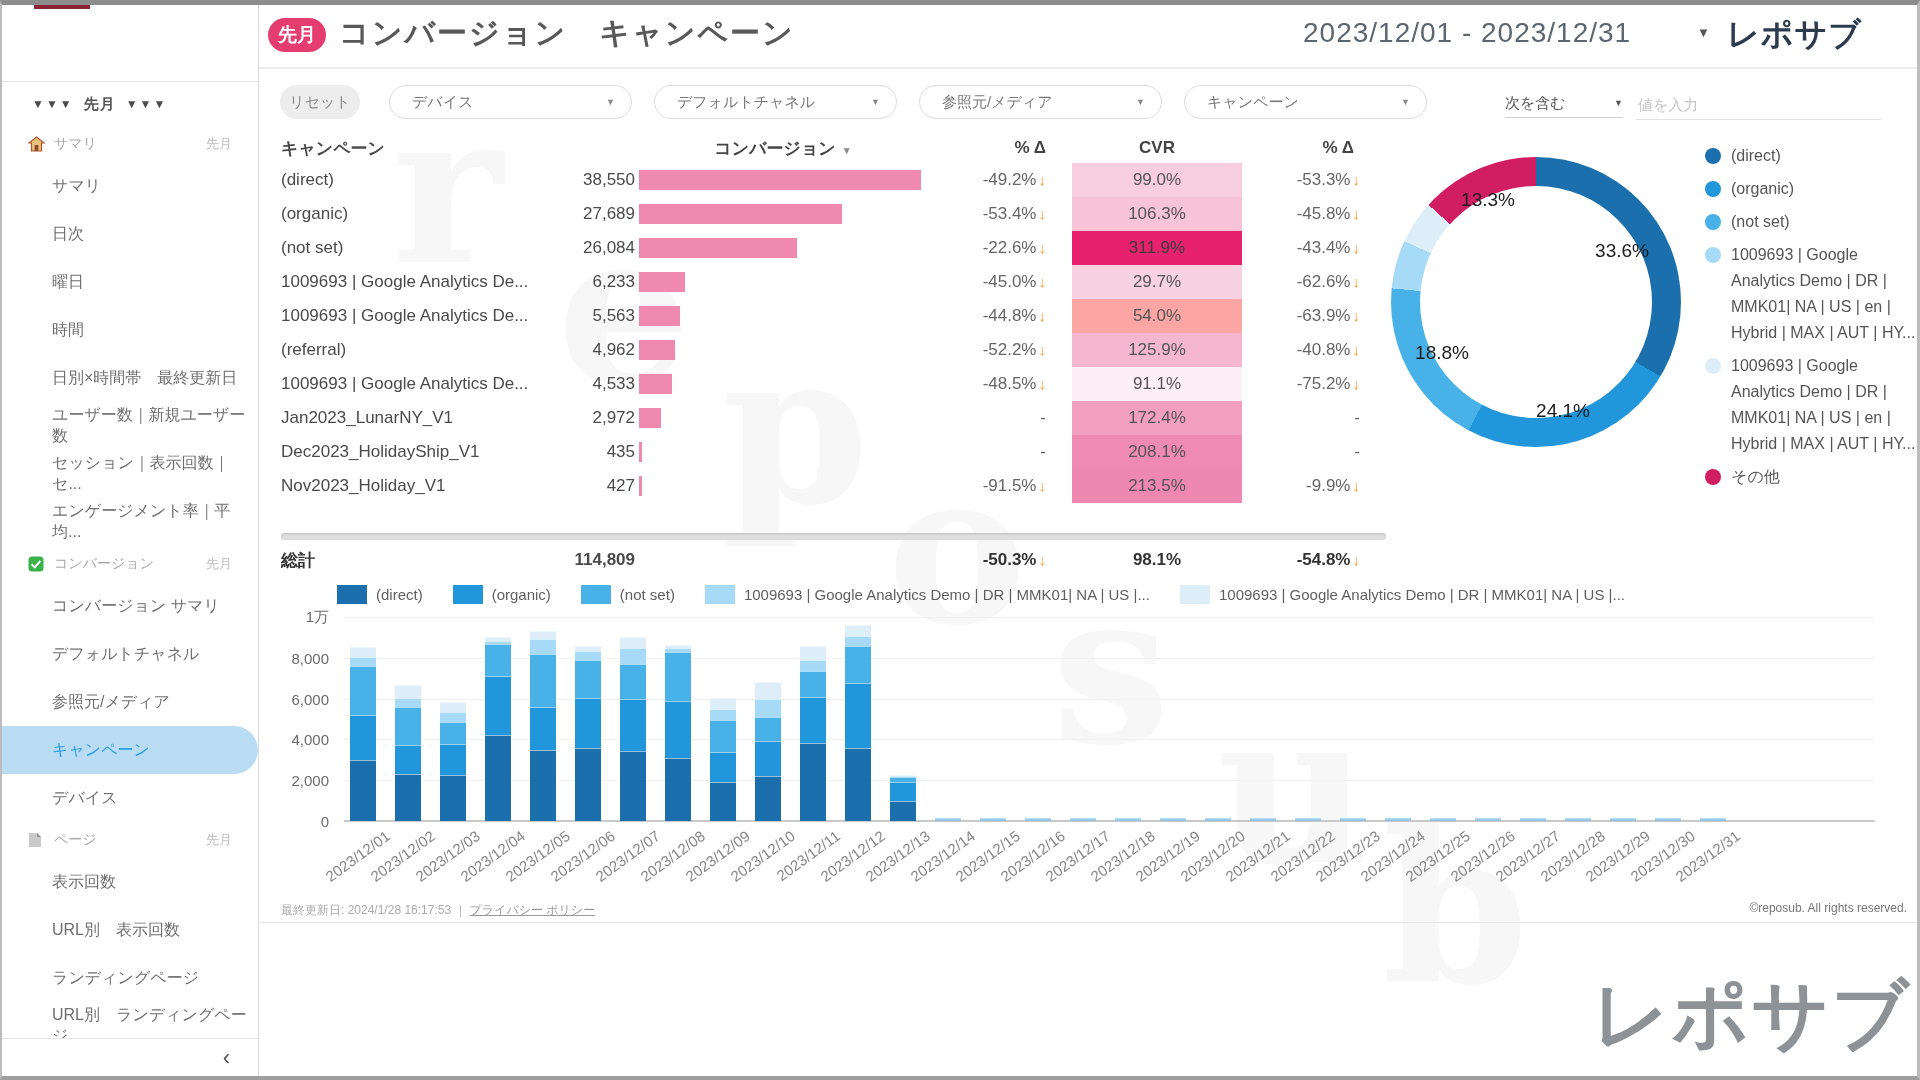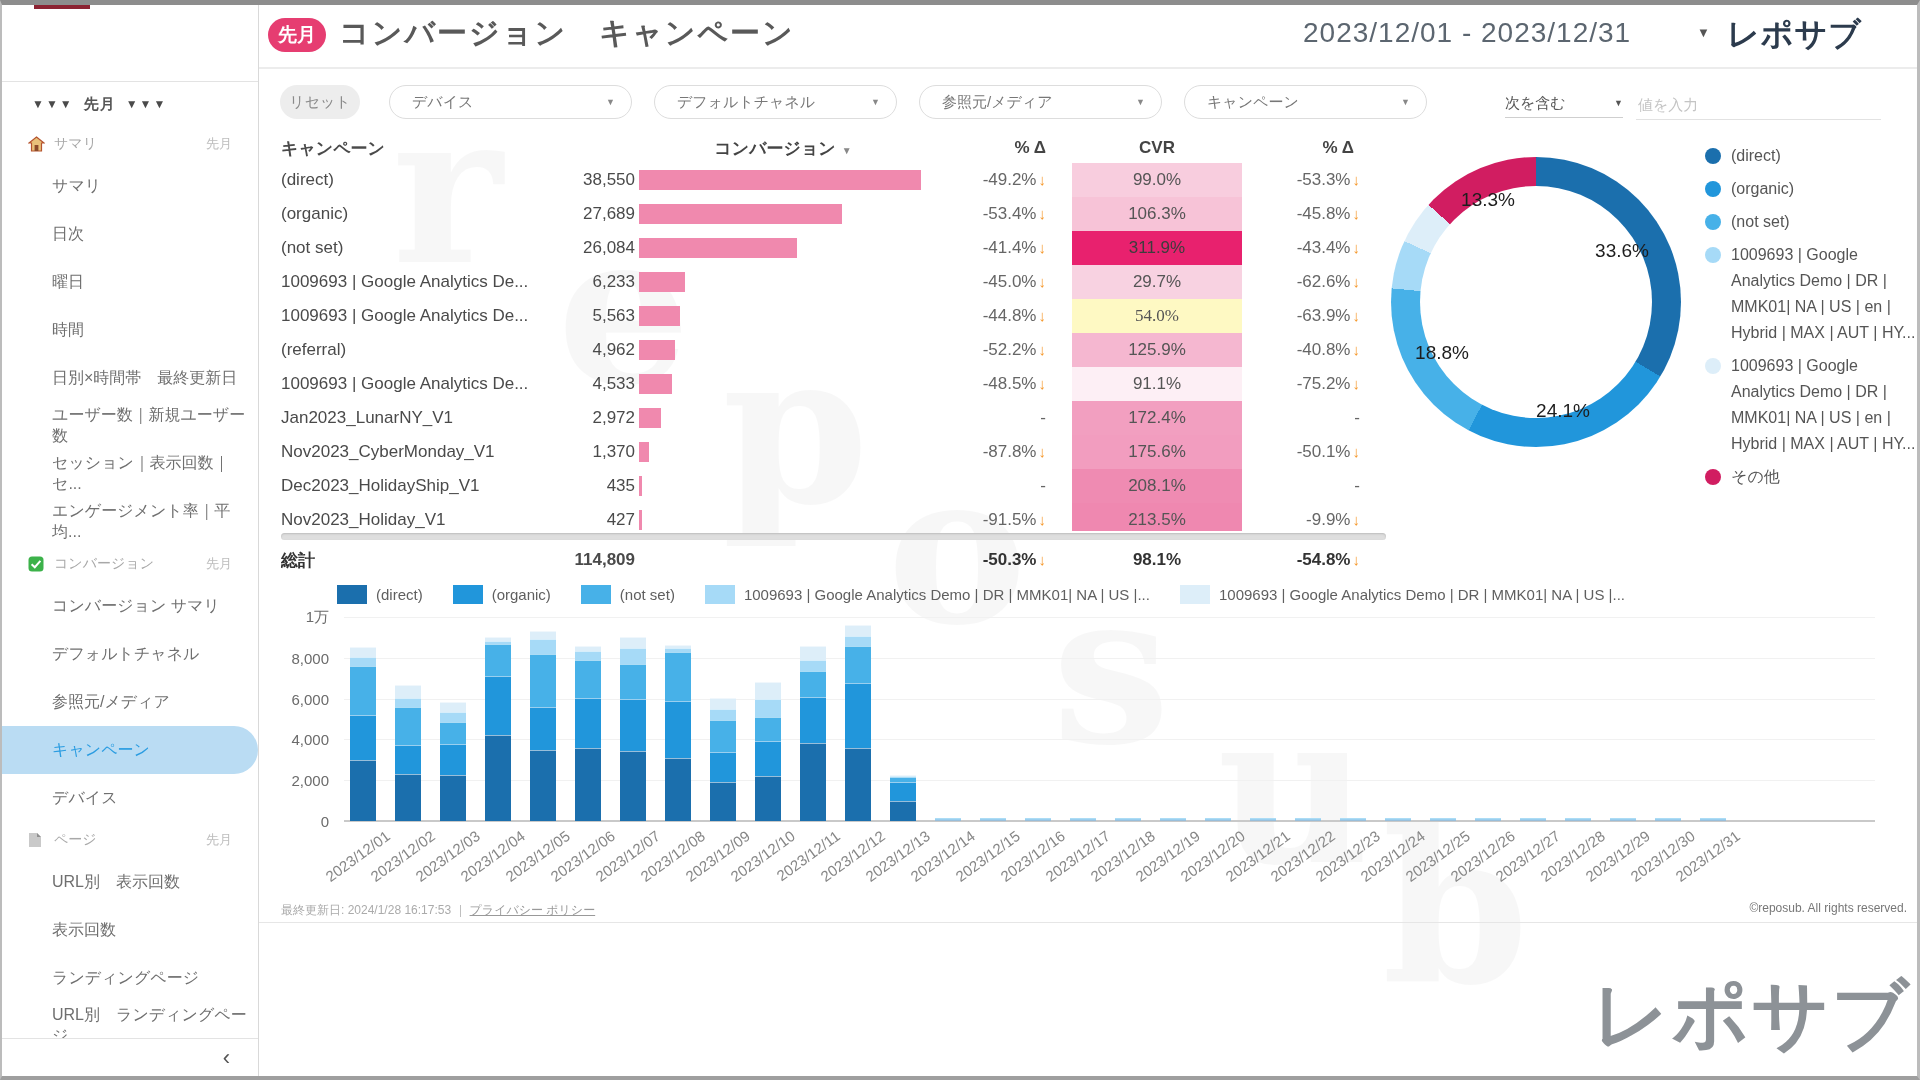--- a/index.html
+++ b/index.html
@@ -144,22 +144,22 @@
           <div class="sb-sec">
             <span class="ico">
               <svg width="14" height="16" viewBox="0 0 14 16">
                 <path d="M1 1 H9 L13 5 V15 H1 Z" fill="#c9c9c9"></path>
                 <path d="M9 1 L13 5 H9 Z" fill="#8f8f8f"></path>
               </svg>
             </span>
             <span>ページ</span>
             <span class="period">先月</span>
           </div>
+          <div class="sb-item">表示回数</div>
           <div class="sb-item">URL別　表示回数</div>
-          <div class="sb-item">表示回数</div>
           <div class="sb-item">ランディングページ</div>
           <div class="sb-item">URL別　ランディングページ</div>
         </div>
     </div>
     <div class="sb-foot">
       <span class="chev">‹</span>
     </div>
   </div>
 
   <div class="main">
@@ -227,42 +227,42 @@
             <div class="t-delta"><span>-53.4%</span><span class="arr">↓</span></div>
             <div class="t-cvr" style="background: rgb(247, 195, 215);">106.3%</div>
             <div class="t-delta"><span>-45.8%</span><span class="arr">↓</span></div>
           </div>
           <div class="trow">
             <div class="t-name">(not set)</div>
             <div class="t-num">26,084</div>
             <div class="t-barcell">
               <div class="t-bar" style="width: 158px; background: rgb(240, 137, 174);"></div>
             </div>
-            <div class="t-delta"><span>-41.4%</span><span class="arr">↓</span></div>
+            <div class="t-delta"><span>-22.6%</span><span class="arr">↓</span></div>
             <div class="t-cvr" style="background: rgb(232, 33, 110); color: rgb(61, 61, 61);">311.9%</div>
             <div class="t-delta"><span>-43.4%</span><span class="arr">↓</span></div>
           </div>
           <div class="trow">
             <div class="t-name">1009693 | Google Analytics De...</div>
             <div class="t-num">6,233</div>
             <div class="t-barcell">
               <div class="t-bar" style="width: 46px; background: rgb(240, 137, 174);"></div>
             </div>
             <div class="t-delta"><span>-45.0%</span><span class="arr">↓</span></div>
             <div class="t-cvr" style="background: rgb(248, 210, 225);">29.7%</div>
             <div class="t-delta"><span>-62.6%</span><span class="arr">↓</span></div>
           </div>
           <div class="trow">
             <div class="t-name">1009693 | Google Analytics De...</div>
             <div class="t-num">5,563</div>
             <div class="t-barcell">
               <div class="t-bar" style="width: 41px; background: rgb(240, 137, 174);"></div>
             </div>
             <div class="t-delta"><span>-44.8%</span><span class="arr">↓</span></div>
-            <div class="t-cvr" style="background: #fef9c3; font-family: Liberation Serif, serif;">54.0%</div>
+            <div class="t-cvr" style="background: #fca5a5;">54.0%</div>
             <div class="t-delta"><span>-63.9%</span><span class="arr">↓</span></div>
           </div>
           <div class="trow">
             <div class="t-name">(referral)</div>
             <div class="t-num">4,962</div>
             <div class="t-barcell">
               <div class="t-bar" style="width: 36px; background: rgb(240, 137, 174);"></div>
             </div>
             <div class="t-delta"><span>-52.2%</span><span class="arr">↓</span></div>
             <div class="t-cvr" style="background: rgb(245, 183, 208);">125.9%</div>
@@ -280,30 +280,20 @@
           </div>
           <div class="trow">
             <div class="t-name">Jan2023_LunarNY_V1</div>
             <div class="t-num">2,972</div>
             <div class="t-barcell">
               <div class="t-bar" style="width: 22px; background: rgb(240, 137, 174);"></div>
             </div>
             <div class="t-delta"><span>-</span></div>
             <div class="t-cvr" style="background: rgb(242, 159, 192);">172.4%</div>
             <div class="t-delta"><span>-</span></div>
-          </div>
-          <div class="trow">
-            <div class="t-name">Nov2023_CyberMonday_V1</div>
-            <div class="t-num">1,370</div>
-            <div class="t-barcell">
-              <div class="t-bar" style="width: 10px; background: rgb(240, 137, 174);"></div>
-            </div>
-            <div class="t-delta"><span>-87.8%</span><span class="arr">↓</span></div>
-            <div class="t-cvr" style="background: rgb(242, 157, 191);">175.6%</div>
-            <div class="t-delta"><span>-50.1%</span><span class="arr">↓</span></div>
           </div>
           <div class="trow">
             <div class="t-name">Dec2023_HolidayShip_V1</div>
             <div class="t-num">435</div>
             <div class="t-barcell">
               <div class="t-bar" style="width: 3px; background: rgb(240, 137, 174);"></div>
             </div>
             <div class="t-delta"><span>-</span></div>
             <div class="t-cvr" style="background: rgb(239, 139, 178);">208.1%</div>
             <div class="t-delta"><span>-</span></div>

